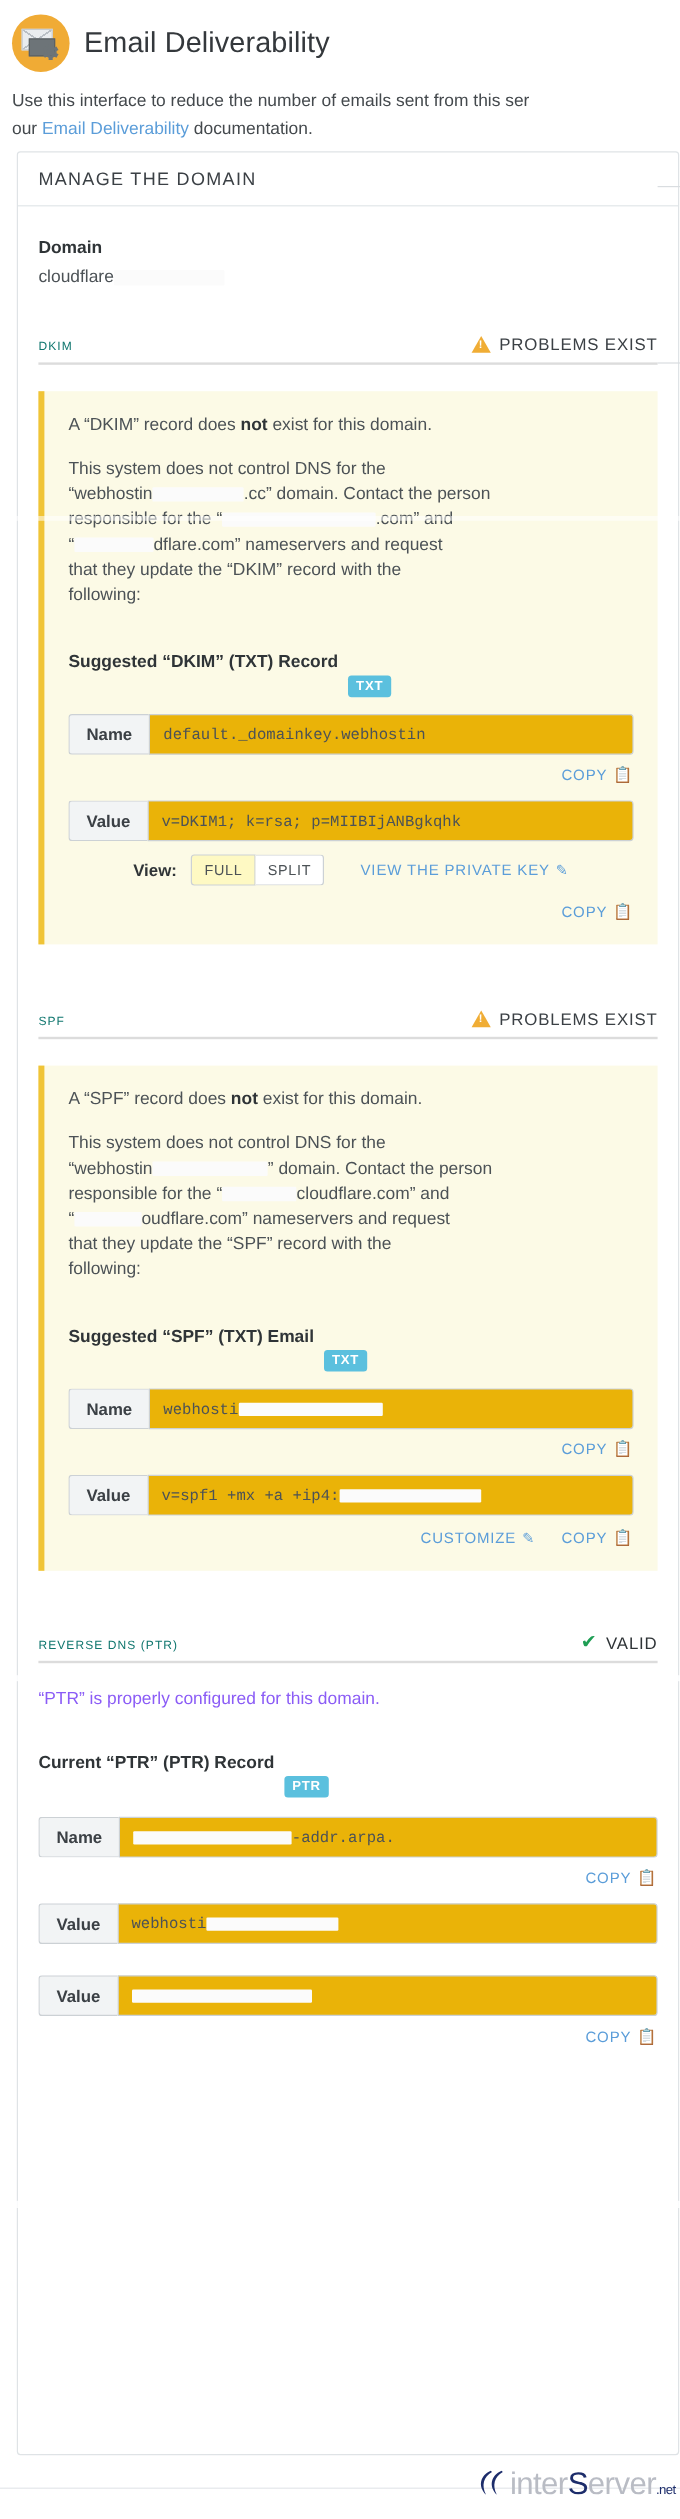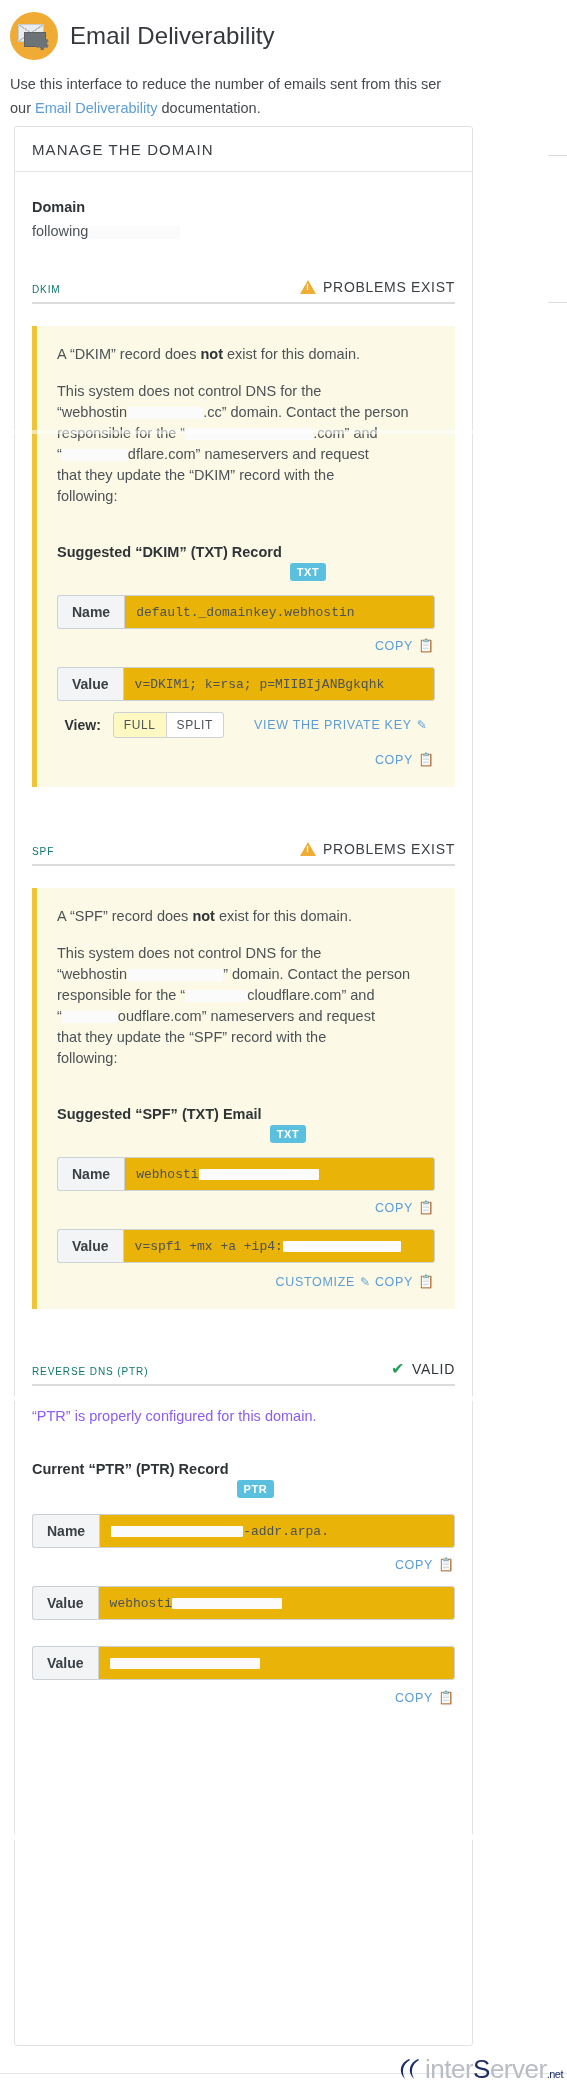--- a/index.html
+++ b/index.html
@@ -86,21 +86,21 @@
     color: #44494d;
     white-space: nowrap;
   }
   .intro .l2 { display: block; }
   .link { color: #5b9dd9; text-decoration: none; }
 
   
   .panel {
     position: absolute;
     left: 14px; top: 126px;
-    width: 459px;
+    width: 552px;
     min-height: 1920px;
     background: #fff;
     border: 1px solid #dfe3e6;
     border-radius: 3px;
     box-sizing: border-box;
   }
   .panel-head {
     height: 45px;
     border-bottom: 1px solid #e2e6e9;
     display: flex;
@@ -368,21 +368,21 @@
 
   <div class="panel">
     <div class="panel-head">
       <div class="panel-head-title">MANAGE THE DOMAIN</div>
     </div>
 
     <div class="panel-body">
 
       <div class="domain-label">Domain</div>
       <div class="domain-value">
-        <span>following</span><span class="redact" style="width:92px;height:13px;"></span>
+        <span>cloudflare</span><span class="redact" style="width:92px;height:13px;"></span>
       </div>
 
       <div class="section" style="margin-top:40px;">
         <div class="section-head">
           <div class="section-name">DKIM</div>
           <div class="section-status">
             <span class="warn-tri"></span>
             <span>PROBLEMS EXIST</span>
           </div>
         </div>
@@ -484,21 +484,21 @@
           </div>
 
           <div class="input-group" style="margin-top:14px;">
             <div class="ig-addon">Value</div>
             <div class="ig-field">
               <span>v=spf1 +mx +a +ip4:</span>
                 <span class="redact" style="width:118px;height:11px;"></span>
             </div>
           </div>
 
-          <div class="row-right" style="margin-top:11px;gap:4px;text-align:right;">
+          <div class="row-right" style="margin-top:11px;gap:22px;text-align:right;">
             <a class="act-link">
               <span>CUSTOMIZE</span>
               <span class="pencil-ico">✎</span>
             </a>
             <a class="act-link">
               <span>COPY</span>
               <span class="copy-ico">📋</span>
             </a>
           </div>
         </div>

